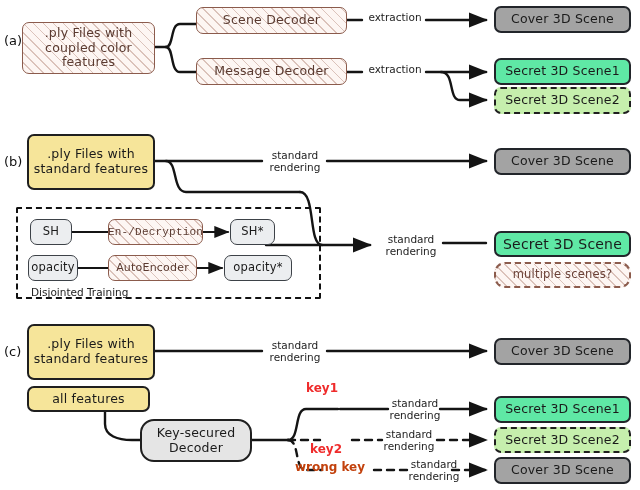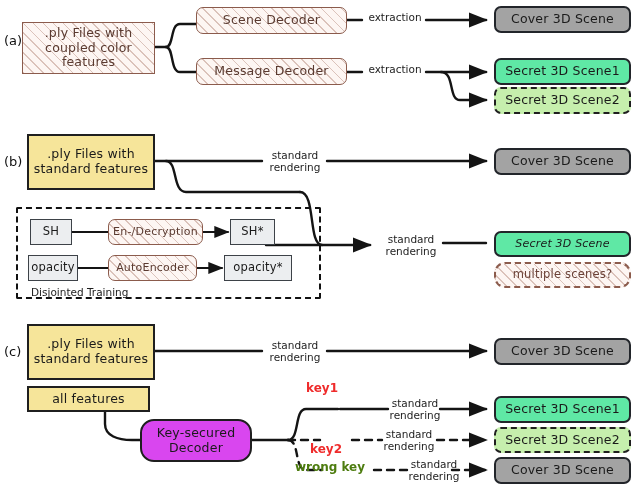--- a/index.html
+++ b/index.html
@@ -51,47 +51,47 @@
   }
   .n-greenlight {
     background: #c6efad;
     border: 2.4px dashed #1f1f1f;
   }
   .n-gray {
     background: #eceef0;
     border: 1.8px solid #3d4248;
   }
   .n-pink {
-    background: #d946ef;
+    background: #e5e5e5;
     border: 2.2px solid #1f1f1f;
   }
   .n-hatch-dash {
     background-color: #fdf6f3;
     background-image: repeating-linear-gradient(45deg,
         rgba(150,90,72,.33) 0 1px, rgba(0,0,0,0) 1px 7px);
     border: 2px dashed #8b5b4c;
     color: #6b4238;
   }
 
-  .r-sq  { border-radius: 0; }
+  .r-sq  { border-radius: 7px; }
   .r-md  { border-radius: 7px; }
   .r-lg  { border-radius: 11px; }
   .r-xl  { border-radius: 14px; }
 
   
   .lbl {
     position: absolute;
     color: #1d1d1d;
     font-family: "DejaVu Sans", sans-serif;
     text-align: center;
     line-height: 1.12;
     white-space: pre-line;
   }
   .lbl.red    { color: #ef2b2b; font-weight: 700; }
-  .lbl.purple { color: #4d7c0f; font-weight: 700; }
+  .lbl.purple { color: #c2410c; font-weight: 700; }
 
   .panel-tag {
     position: absolute;
     font-size: 13px;
     color: #101010;
     font-family: "DejaVu Sans", sans-serif;
   }
 
   
   .group-frame {
@@ -207,21 +207,21 @@
 
   <div class="node n-blue r-md" style="left:494px; top:148px; width:137px; height:27px; font-size:12.5px;">
     <span>Cover 3D Scene</span>
   </div>
 
   <div class="group-frame" style="left:16px; top:207px; width:305px; height:92px;"></div>
 
   <div class="node n-gray r-sq" style="left:30px; top:219px; width:42px; height:26px; font-size:11.5px;">
     <span>SH</span>
   </div>
-  <div class="node n-hatch r-md" style="left:108px; top:219px; width:95px; height:26px; font-size:11px;">
+  <div class="node n-hatch r-md" style="left:108px; top:219px; width:95px; height:26px; font-size:11px;font-family:Liberation Mono, monospace;">
     <span>En-/Decryption</span>
   </div>
   <div class="node n-gray r-sq" style="left:230px; top:219px; width:45px; height:26px; font-size:11.5px;">
     <span>SH*</span>
   </div>
 
   <div class="node n-gray r-sq" style="left:28px; top:255px; width:50px; height:26px; font-size:11.5px;">
     <span>opacity</span>
   </div>
   <div class="node n-hatch r-md" style="left:108px; top:255px; width:89px; height:26px; font-size:11px;">
@@ -229,21 +229,21 @@
   </div>
   <div class="node n-gray r-sq" style="left:224px; top:255px; width:68px; height:26px; font-size:11.5px;">
     <span>opacity*</span>
   </div>
 
   <div class="group-caption" style="left:31px; top:286px;">Disjointed Training</div>
 
   <div class="lbl" style="left:378px; top:234px; width:66px; font-size:10.5px;">standard
 rendering</div>
 
-  <div class="node n-green r-md" style="left:494px; top:231px; width:137px; height:26px; font-size:11px;font-style:italic;">
+  <div class="node n-green r-md" style="left:494px; top:231px; width:137px; height:26px; font-size:14px;">
     <span>Secret 3D Scene</span>
   </div>
   <div class="node n-hatch-dash r-lg" style="left:494px; top:262px; width:137px; height:26px; font-size:11.5px;">
     <span>multiple scenes?</span>
   </div>
 
   <div class="panel-tag" style="left:4px; top:344px;">(c)</div>
 
   <div class="node n-yellow r-sq" style="left:27px; top:324px; width:128px; height:56px; font-size:12.5px;">
     <span>.ply Files with

